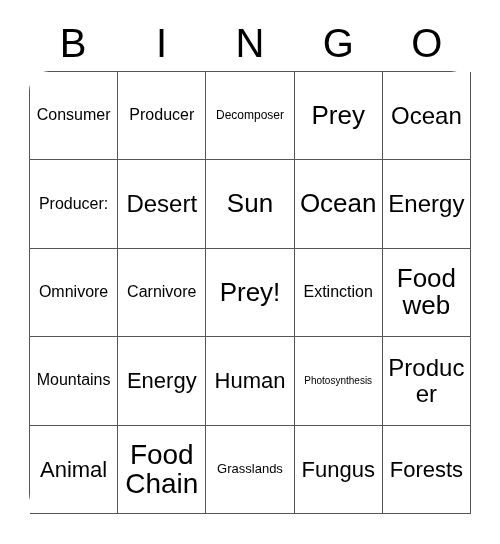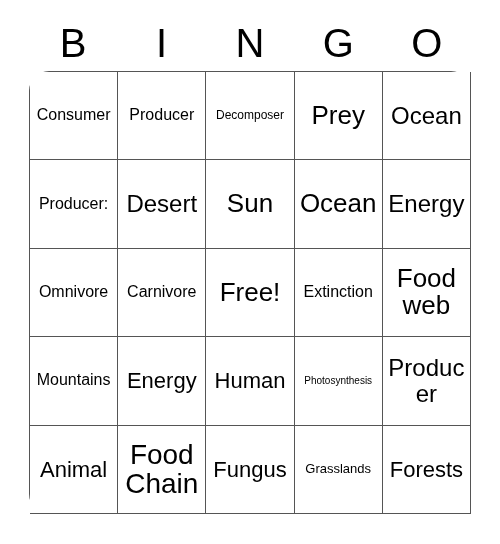--- a/index.html
+++ b/index.html
@@ -130,21 +130,21 @@
       <div class="bingo-cell">
         <span class="cell-text fs-lg">Energy</span>
       </div>
       <div class="bingo-cell">
         <span class="cell-text fs-md">Omnivore</span>
       </div>
       <div class="bingo-cell">
         <span class="cell-text fs-md">Carnivore</span>
       </div>
       <div class="bingo-cell">
-        <span class="cell-text fs-xxl">Free!</span>
+        <span class="cell-text fs-xxl">Prey!</span>
       </div>
       <div class="bingo-cell">
         <span class="cell-text fs-md">Extinction</span>
       </div>
       <div class="bingo-cell">
         <span class="cell-text fs-xxl">Food web</span>
       </div>
       <div class="bingo-cell">
         <span class="cell-text fs-md">Mountains</span>
       </div>
@@ -160,23 +160,23 @@
       <div class="bingo-cell">
         <span class="cell-text fs-lg">Producer</span>
       </div>
       <div class="bingo-cell">
         <span class="cell-text fs-xl">Animal</span>
       </div>
       <div class="bingo-cell">
         <span class="cell-text fs-xxxl">Food Chain</span>
       </div>
       <div class="bingo-cell">
-        <span class="cell-text fs-xl">Fungus</span>
+        <span class="cell-text fs-sm2">Grasslands</span>
       </div>
       <div class="bingo-cell">
-        <span class="cell-text fs-sm2">Grasslands</span>
+        <span class="cell-text fs-xl">Fungus</span>
       </div>
       <div class="bingo-cell">
         <span class="cell-text fs-xl">Forests</span>
       </div>
     </div>
 
 </div>
 
 </body></html>

